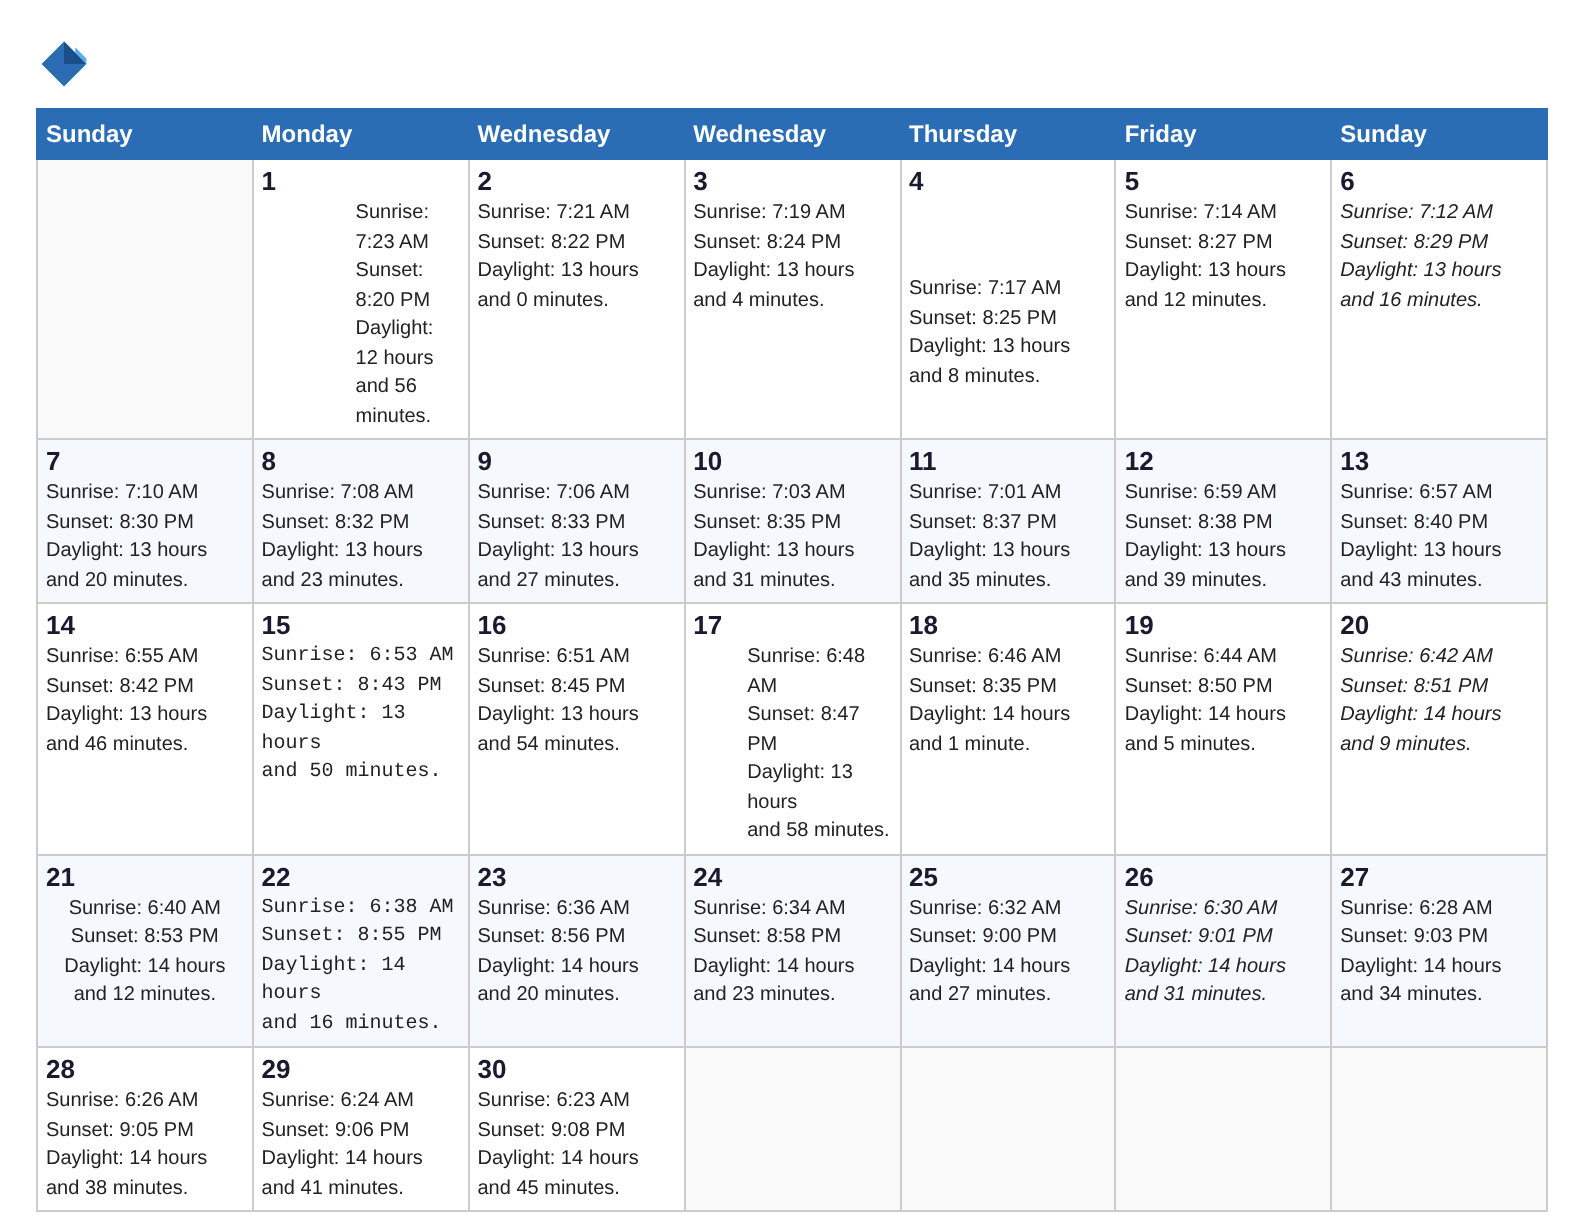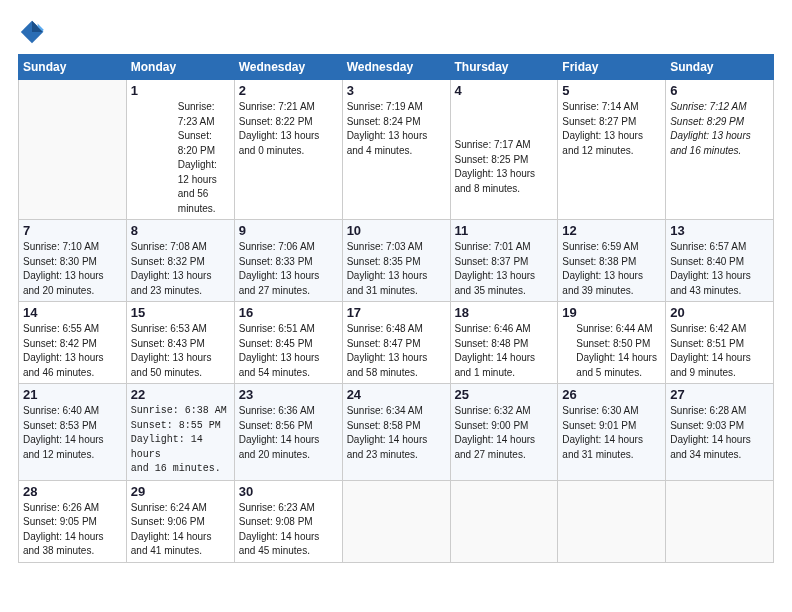--- a/index.html
+++ b/index.html
@@ -225,65 +225,65 @@
         <tr>
           <td>
             <div class="day-num">14</div>
             <div class="day-info" style="white-space: pre-line;">Sunrise: 6:55 AM
 Sunset: 8:42 PM
 Daylight: 13 hours
 and 46 minutes.</div>
           </td>
           <td>
             <div class="day-num">15</div>
-            <div class="day-info" style="white-space: pre-line;">Sunrise: 6:53 AM
+            <div class="day-info" style="white-space: pre-line; font-family: Liberation Mono, monospace;">Sunrise: 6:53 AM
 Sunset: 8:43 PM
 Daylight: 13 hours
 and 50 minutes.</div>
           </td>
           <td>
             <div class="day-num">16</div>
             <div class="day-info" style="white-space: pre-line;">Sunrise: 6:51 AM
 Sunset: 8:45 PM
 Daylight: 13 hours
 and 54 minutes.</div>
           </td>
           <td>
             <div class="day-num">17</div>
-            <div class="day-info" style="white-space: pre-line;">Sunrise: 6:48 AM
+            <div class="day-info" style="white-space: pre-line; margin-left: 27px;">Sunrise: 6:48 AM
 Sunset: 8:47 PM
 Daylight: 13 hours
 and 58 minutes.</div>
           </td>
           <td>
             <div class="day-num">18</div>
             <div class="day-info" style="white-space: pre-line;">Sunrise: 6:46 AM
-Sunset: 8:48 PM
+Sunset: 8:35 PM
 Daylight: 14 hours
 and 1 minute.</div>
           </td>
           <td>
             <div class="day-num">19</div>
-            <div class="day-info" style="white-space: pre-line; margin-left: 14px;">Sunrise: 6:44 AM
+            <div class="day-info" style="white-space: pre-line;">Sunrise: 6:44 AM
 Sunset: 8:50 PM
 Daylight: 14 hours
 and 5 minutes.</div>
           </td>
           <td>
             <div class="day-num">20</div>
-            <div class="day-info" style="white-space: pre-line;">Sunrise: 6:42 AM
+            <div class="day-info" style="white-space: pre-line; font-style: italic;">Sunrise: 6:42 AM
 Sunset: 8:51 PM
 Daylight: 14 hours
 and 9 minutes.</div>
           </td>
         </tr>
         <tr>
           <td>
             <div class="day-num">21</div>
-            <div class="day-info" style="white-space: pre-line;">Sunrise: 6:40 AM
+            <div class="day-info" style="white-space: pre-line; text-align: center;">Sunrise: 6:40 AM
 Sunset: 8:53 PM
 Daylight: 14 hours
 and 12 minutes.</div>
           </td>
           <td>
             <div class="day-num">22</div>
             <div class="day-info" style="white-space: pre-line; font-family: Liberation Mono, monospace;">Sunrise: 6:38 AM
 Sunset: 8:55 PM
 Daylight: 14 hours
 and 16 minutes.</div>
@@ -304,21 +304,21 @@
           </td>
           <td>
             <div class="day-num">25</div>
             <div class="day-info" style="white-space: pre-line;">Sunrise: 6:32 AM
 Sunset: 9:00 PM
 Daylight: 14 hours
 and 27 minutes.</div>
           </td>
           <td>
             <div class="day-num">26</div>
-            <div class="day-info" style="white-space: pre-line;">Sunrise: 6:30 AM
+            <div class="day-info" style="white-space: pre-line; font-style: italic;">Sunrise: 6:30 AM
 Sunset: 9:01 PM
 Daylight: 14 hours
 and 31 minutes.</div>
           </td>
           <td>
             <div class="day-num">27</div>
             <div class="day-info" style="white-space: pre-line;">Sunrise: 6:28 AM
 Sunset: 9:03 PM
 Daylight: 14 hours
 and 34 minutes.</div>

